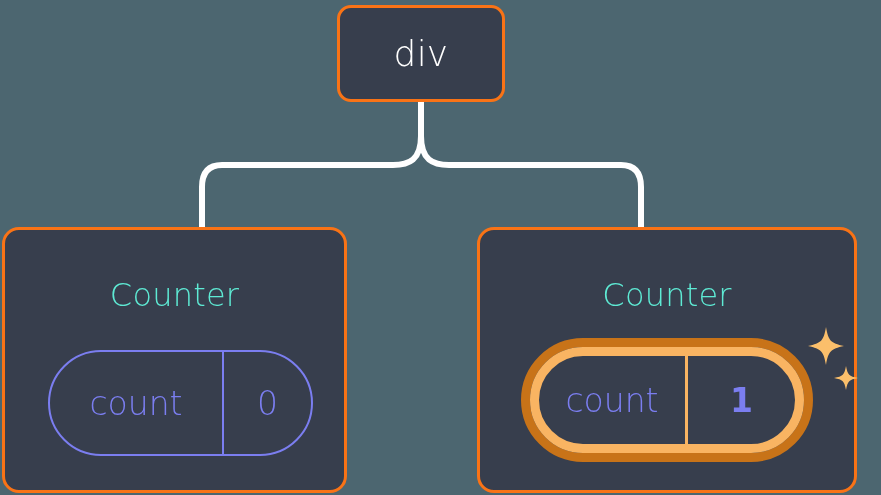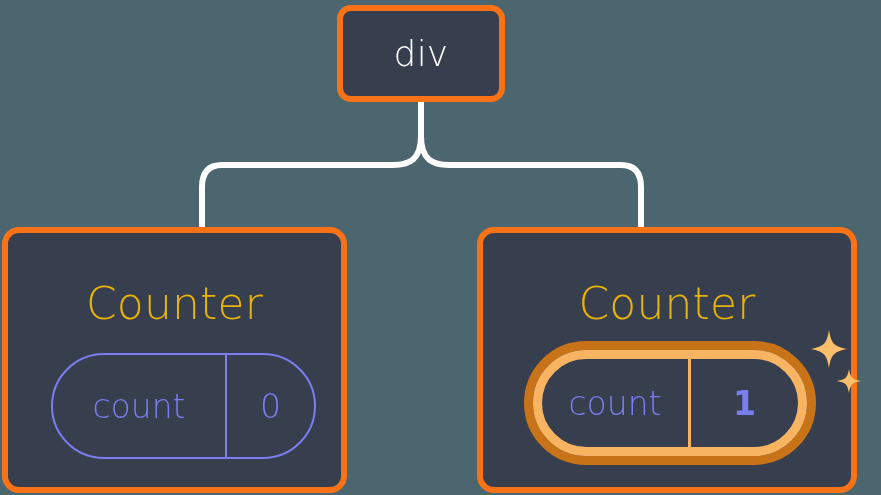--- a/index.html
+++ b/index.html
@@ -27,21 +27,21 @@
     width: 881px;
     height: 495px;
     pointer-events: none;
   }
 
   
   .node {
     position: absolute;
     box-sizing: border-box;
     background: #373e4d;
-    border: 6px solid #f97316;
+    border: 3px solid #f97316;
     border-radius: 17px;
   }
 
   #node-div {
     left: 337px;
     top: 5px;
     width: 168px;
     height: 97px;
     border-radius: 14px;
     display: flex;
@@ -68,22 +68,22 @@
     width: 380px;
     height: 266px;
   }
 
   .counter-title {
     position: absolute;
     left: 0;
     right: 0;
     top: 49px;
     text-align: center;
-    color: #eab308;
-    font-size: 44px;
+    color: #5eead4;
+    font-size: 32px;
     font-weight: 300;
     letter-spacing: 0.2px;
     line-height: 1;
   }
 
   
   .pill {
     position: absolute;
     box-sizing: border-box;
     display: flex;

